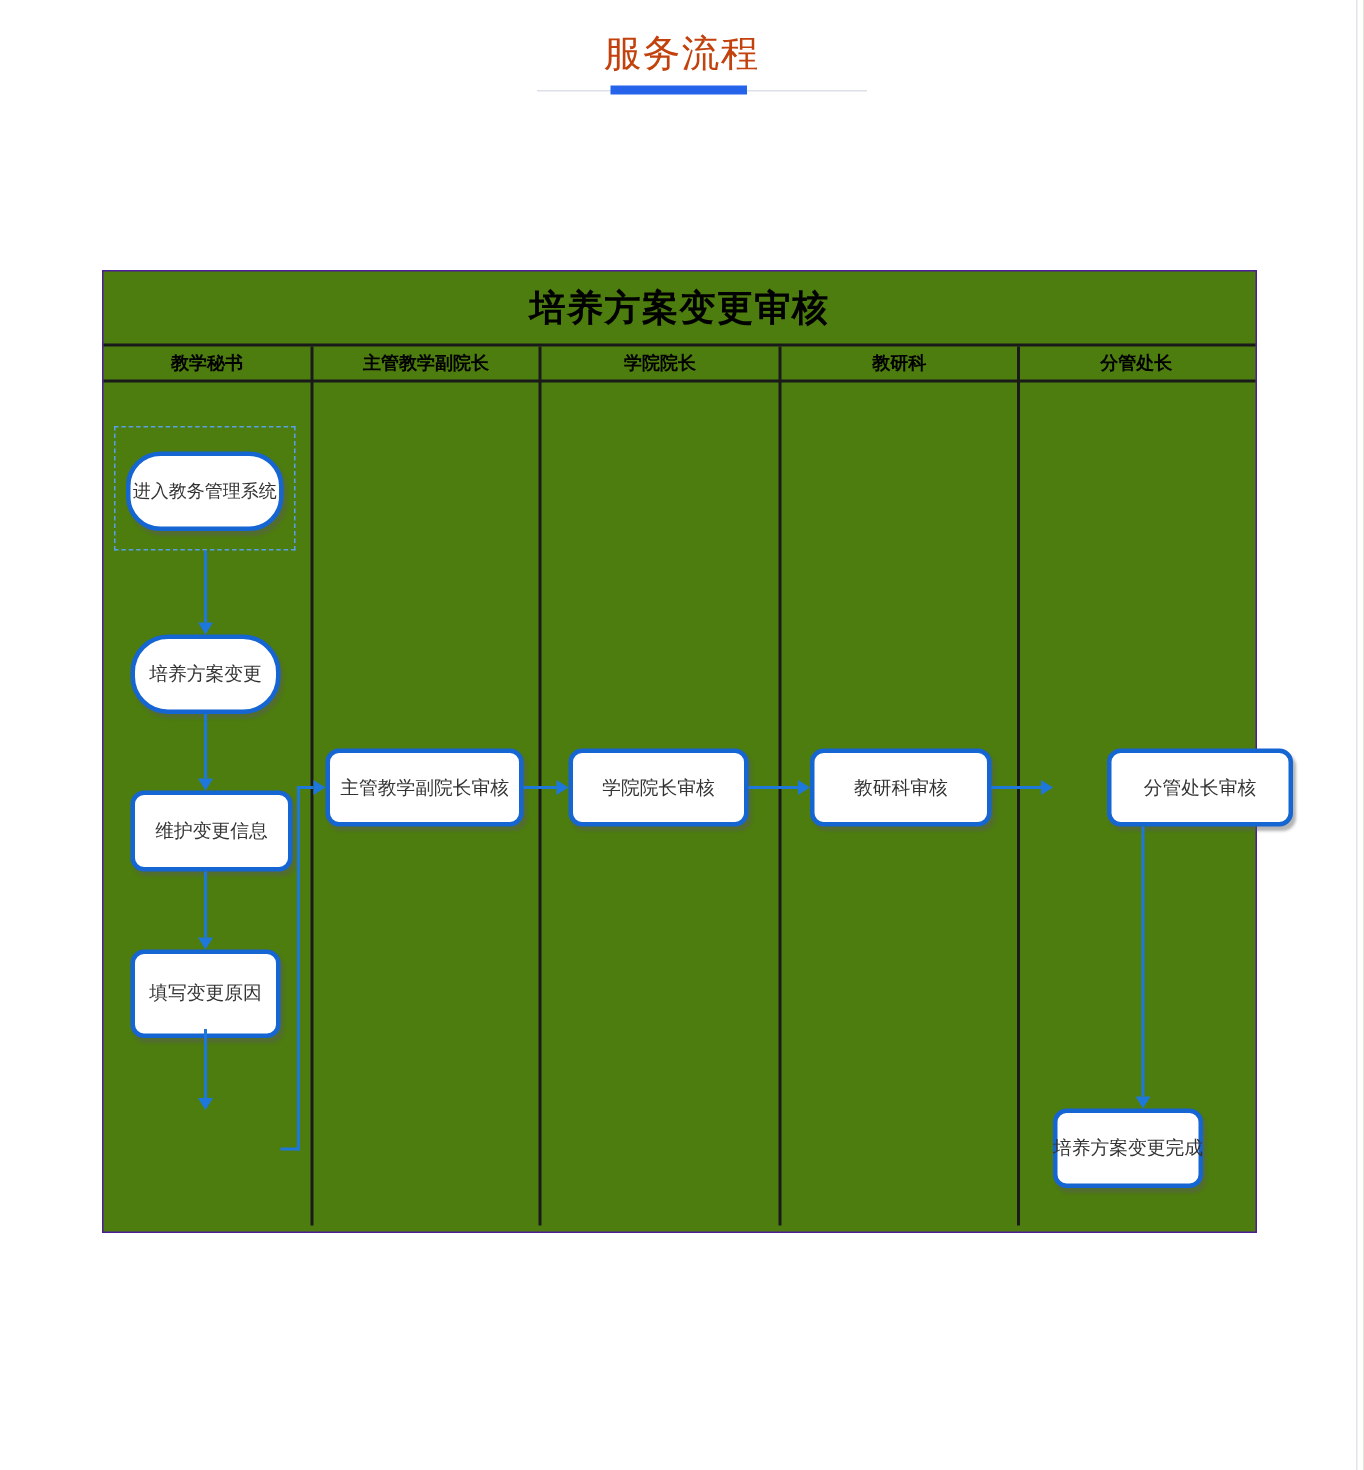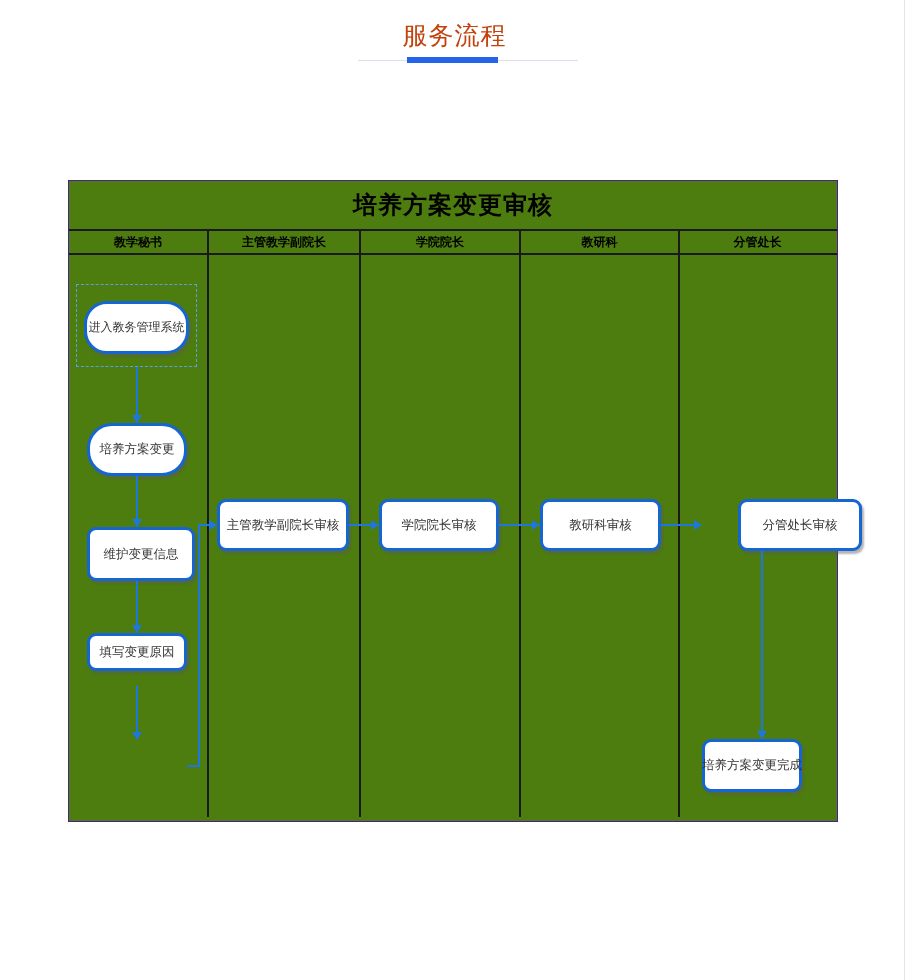--- a/index.html
+++ b/index.html
@@ -67,21 +67,21 @@
       <div class="lane-h" style="left:140px; width:150px;">主管教学副院长</div>
       <div class="lane-h" style="left:292px; width:158px;">学院院长</div>
       <div class="lane-h" style="left:452px; width:157px;">教研科</div>
       <div class="lane-h" style="left:611px; width:155px;">分管处长</div>
 
       <div class="sel" style="left:7px; top:53px; width:121px; height:83px;"></div>
 
       <div class="node" style="left:15px; top:70px;  width:105px; height:53px; font-size:12px;border-radius:23px;">进入教务管理系统</div>
       <div class="node" style="left:18px; top:192px; width:100px; height:53px;border-radius:25px;">培养方案变更</div>
       <div class="node" style="left:18px; top:296px; width:108px; height:54px;">维护变更信息</div>
-      <div class="node" style="left:18px; top:402px; width:100px; height:38px;">填写变更原因</div>
+      <div class="node" style="left:18px; top:402px; width:100px; height:59px;">填写变更原因</div>
 
       <div class="node" style="left:148px; top:268px; width:132px; height:52px;">主管教学副院长审核</div>
       <div class="node" style="left:310px; top:268px; width:120px; height:52px;">学院院长审核</div>
       <div class="node" style="left:471px; top:268px; width:121px; height:52px;">教研科审核</div>
       <div class="node" style="left:633px; top:268px; width:124px; height:52px;margin-left:36px;">分管处长审核</div>
       <div class="node" style="left:633px; top:508px; width:100px; height:53px;">培养方案变更完成</div>
 
       <div class="seg" style="left:67px; top:136px; width:2px; height:48px;"></div>
       <div class="head-d" style="left:63px; top:184px;"></div>
 

